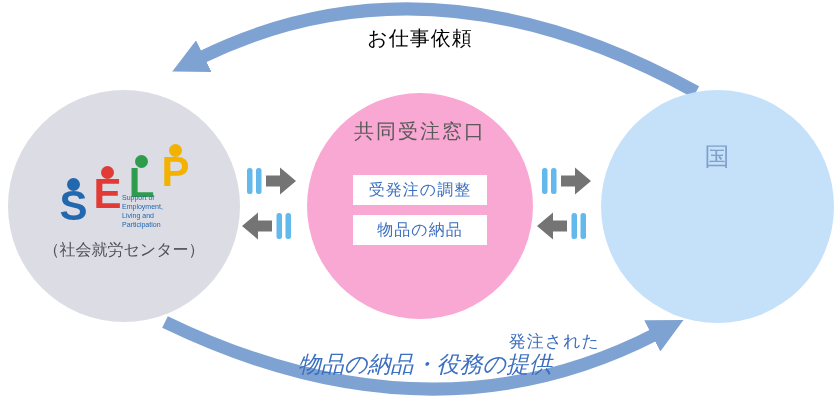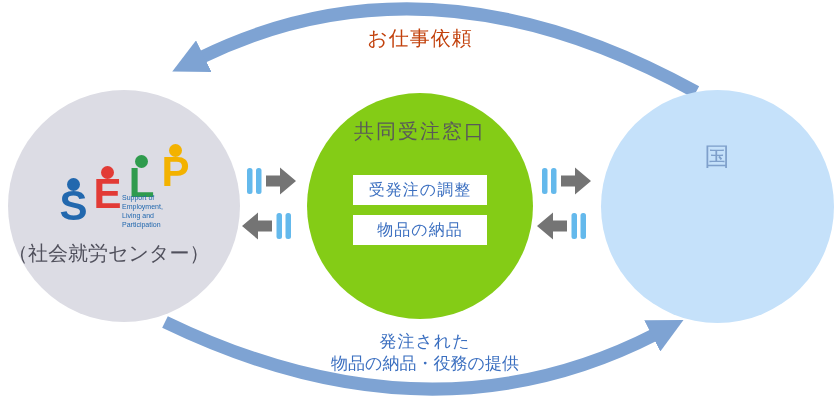--- a/index.html
+++ b/index.html
@@ -6,21 +6,21 @@
   body { font-family:"Liberation Sans","DejaVu Sans",sans-serif; }
   .stage {
     position:relative; width:840px; height:401px; background:#ffffff;
     overflow:hidden;
   }
   svg.arcs { position:absolute; left:0; top:0; }
 
   
   .circle { position:absolute; border-radius:50%; }
   .circle-left   { left:8px;  top:90px; width:232px; height:232px; background:#dcdce4; }
-  .circle-center { left:307px; top:93px; width:226px; height:226px; background:#84cc16; }
+  .circle-center { left:307px; top:93px; width:226px; height:226px; background:#f9a8d4; }
   .circle-right  { left:601px; top:90px; width:233px; height:233px; background:#c5e1fa; }
 
   
   .selp-row {
     position:absolute; left:0; right:0; top:40px; height:96px;
     display:flex; justify-content:center; align-items:flex-end; gap:1px;
   }
   .selp-unit { display:flex; flex-direction:column; align-items:center; width:33px; }
   .selp-dot { width:13px; height:13px; border-radius:50%; margin-bottom:-5px; }
   .selp-letter { font-size:42px; font-weight:bold; line-height:40px; letter-spacing:-1px; }
@@ -34,22 +34,22 @@
   .selp-unit:nth-child(2) .selp-dot    { background:#e23b36; }
   .selp-unit:nth-child(3) .selp-letter { color:#2f9b4d; }
   .selp-unit:nth-child(3) .selp-dot    { background:#2f9b4d; }
   .selp-unit:nth-child(4) .selp-letter { color:#f3b200; }
   .selp-unit:nth-child(4) .selp-dot    { background:#f3b200; }
   .selp-subtext {
     position:absolute; left:114px; top:103px;
     font-size:7px; line-height:9px; color:#2268ae; text-align:left;
   }
   .left-caption {
-    position:absolute; left:0; right:0; top:150px; 
-    font-size:20px; color:#50505c; letter-spacing:0px; font-weight:500;
+    position:absolute; left:0; right:0; top:150px; text-align:center;
+    font-size:16px; color:#50505c; letter-spacing:0px; font-weight:500;
   }
 
   
   .center-title {
     position:absolute; left:0; right:0; top:25px; text-align:center;
     font-size:20px; color:#595959; font-weight:500; letter-spacing:2px;
   }
   .center-boxes { position:absolute; left:0; right:0; top:74px; }
   .func-box {
     width:134px; height:30px; margin:8px auto 10px auto; background:#ffffff;
@@ -67,28 +67,28 @@
   .block-arrow { position:absolute; width:50px; height:30px; }
   .block-arrow.flip { transform:scaleX(-1); }
   .ba-rt1 { left:247px; top:166px; }
   .ba-lt1 { left:241px; top:211px; }
   .ba-rt2 { left:542px; top:166px; }
   .ba-lt2 { left:536px; top:211px; }
 
   
   .top-label {
     position:absolute; left:0; right:0; top:25px; text-align:center;
-    font-size:20px; color:#c2410c; font-weight:500; letter-spacing:1px;
+    font-size:20px; color:#000000; font-weight:500; letter-spacing:1px;
   }
   .bottom-label {
     position:absolute; left:250px; width:350px; top:331px; text-align:center;
     color:#3b6fc0; font-weight:500;
   }
-  .bottom-label .l1 { font-size:17px; line-height:22px; letter-spacing:1px; }
-  .bottom-label .l2 { font-size:17px; line-height:22px; letter-spacing:0px; }
+  .bottom-label .l1 { font-size:17px; line-height:22px; letter-spacing:1px;text-align:right; }
+  .bottom-label .l2 { font-size:23px; line-height:22px; letter-spacing:0px;font-style:italic; }
 </style>
 </head>
 <body>
 
 <div class="stage">
 
   <svg class="arcs" width="840" height="401" viewBox="0 0 840 401">
     <defs>
       <marker id="ah" viewBox="0 0 10 10" refX="1.2" refY="5" markerWidth="2.7" markerHeight="2.7" orient="auto">
         <path d="M0,0 L10,5 L0,10 Z" fill="#7ea3d3"></path>

